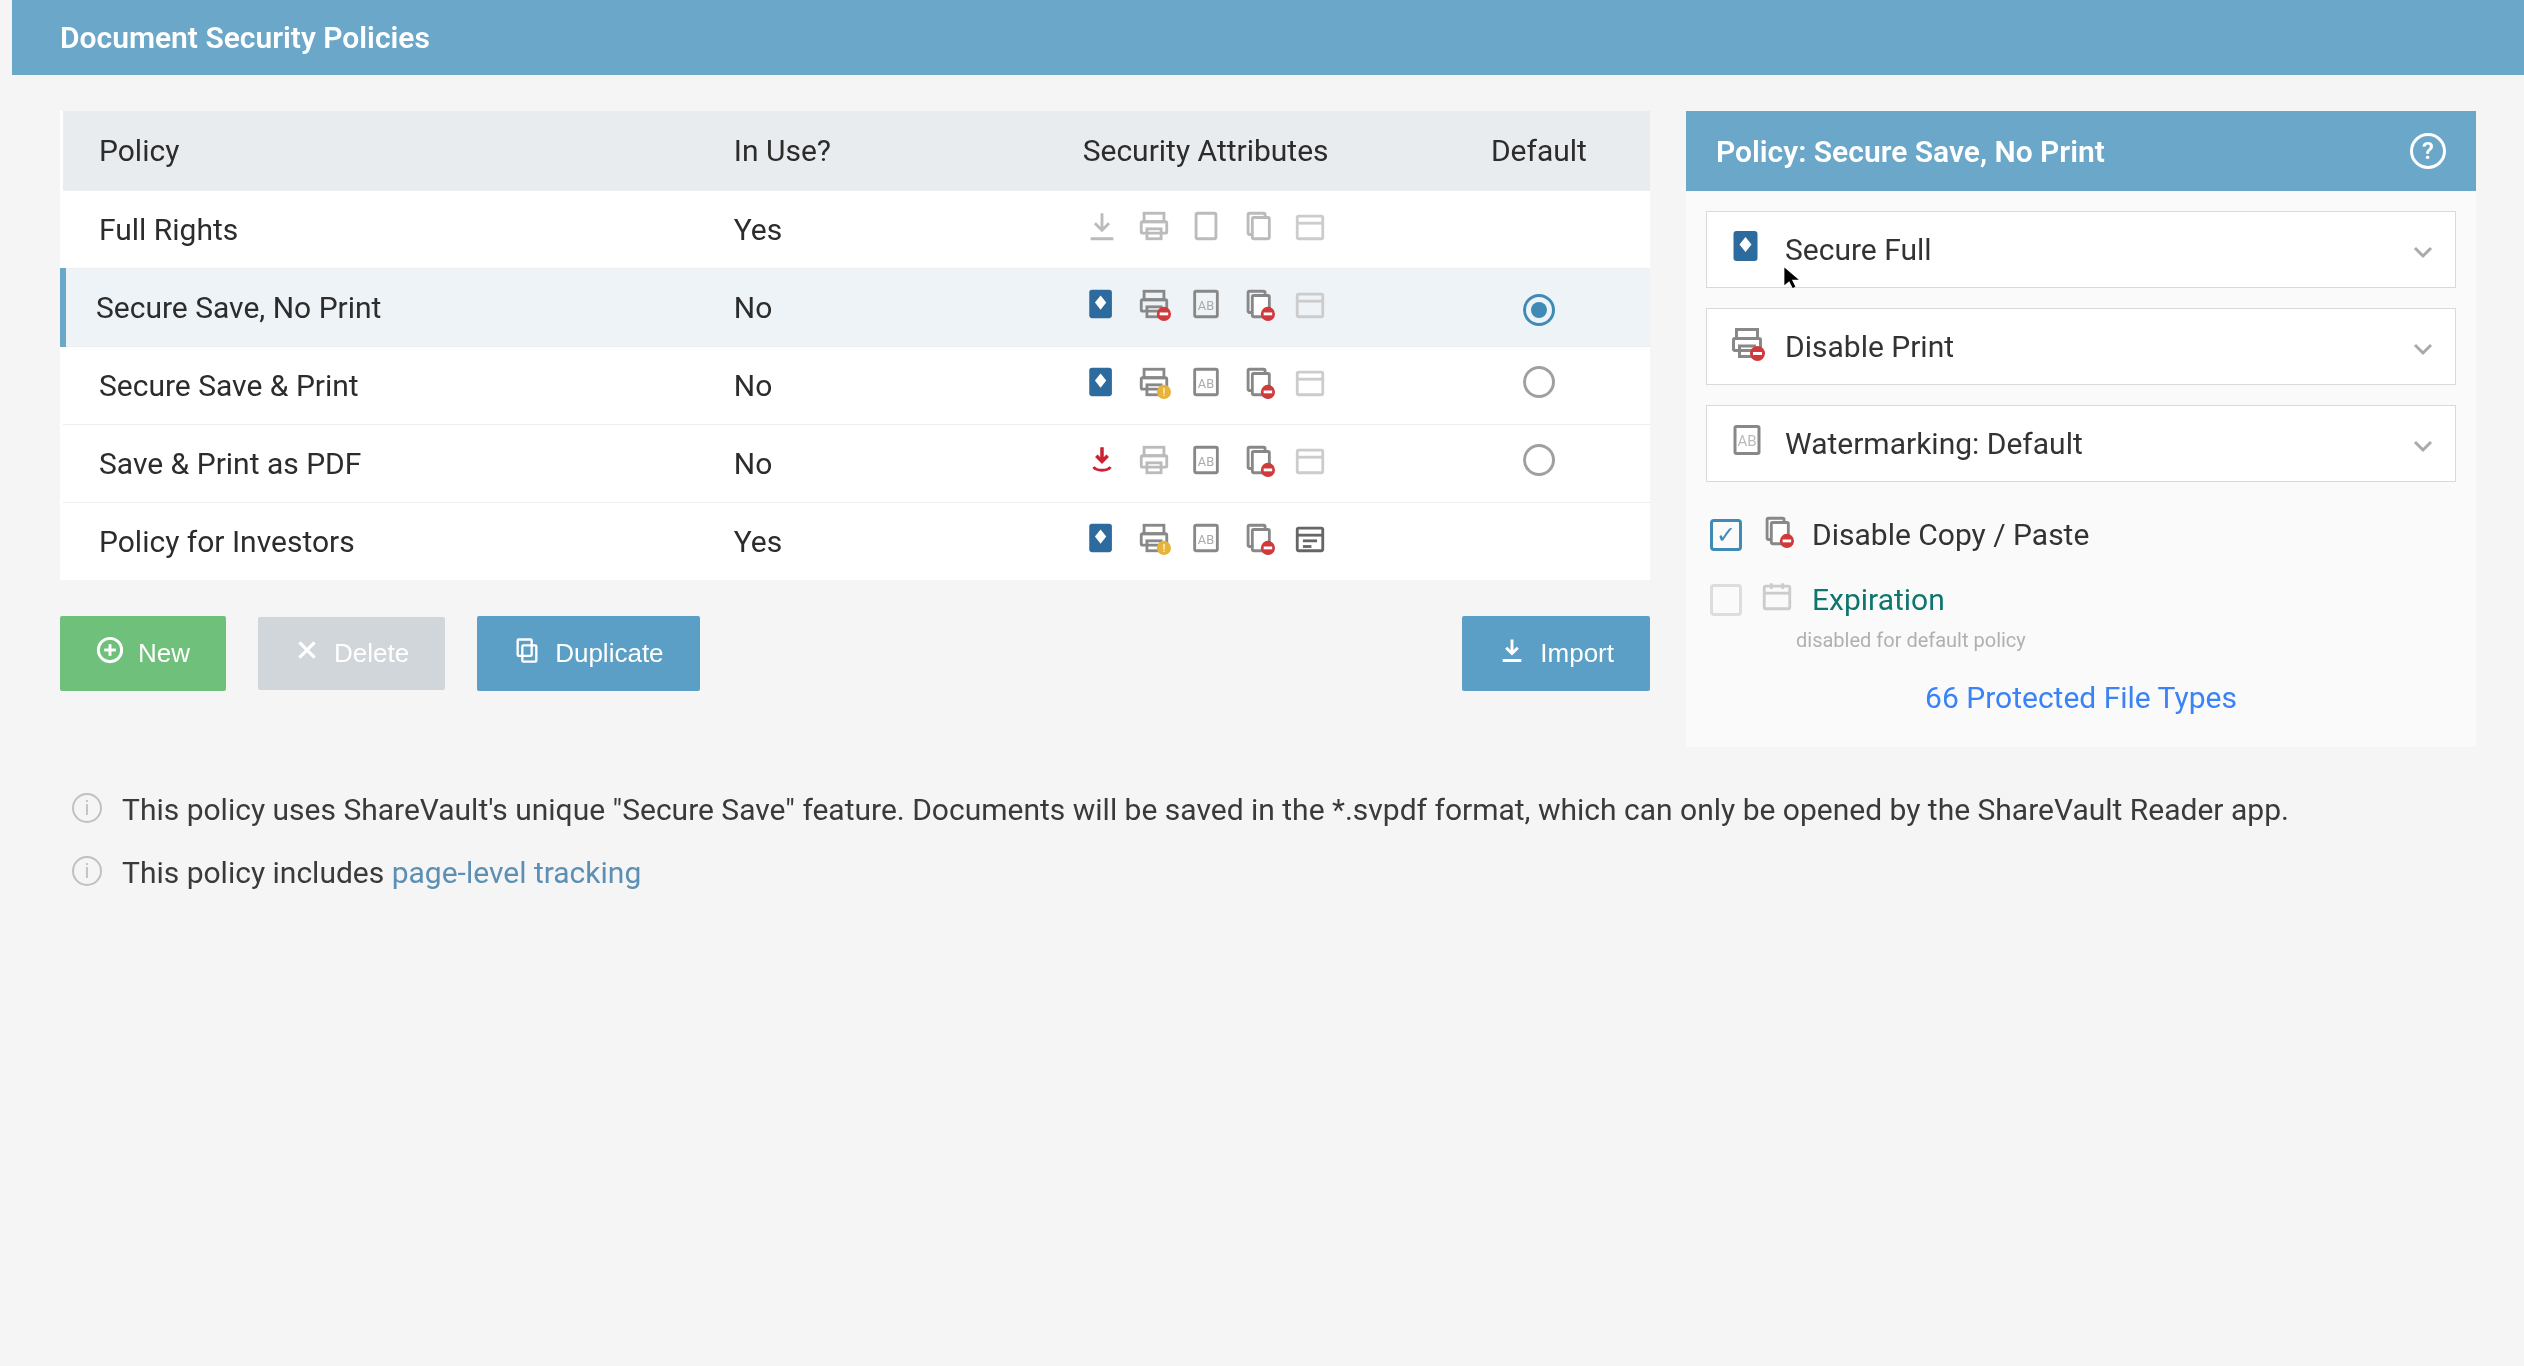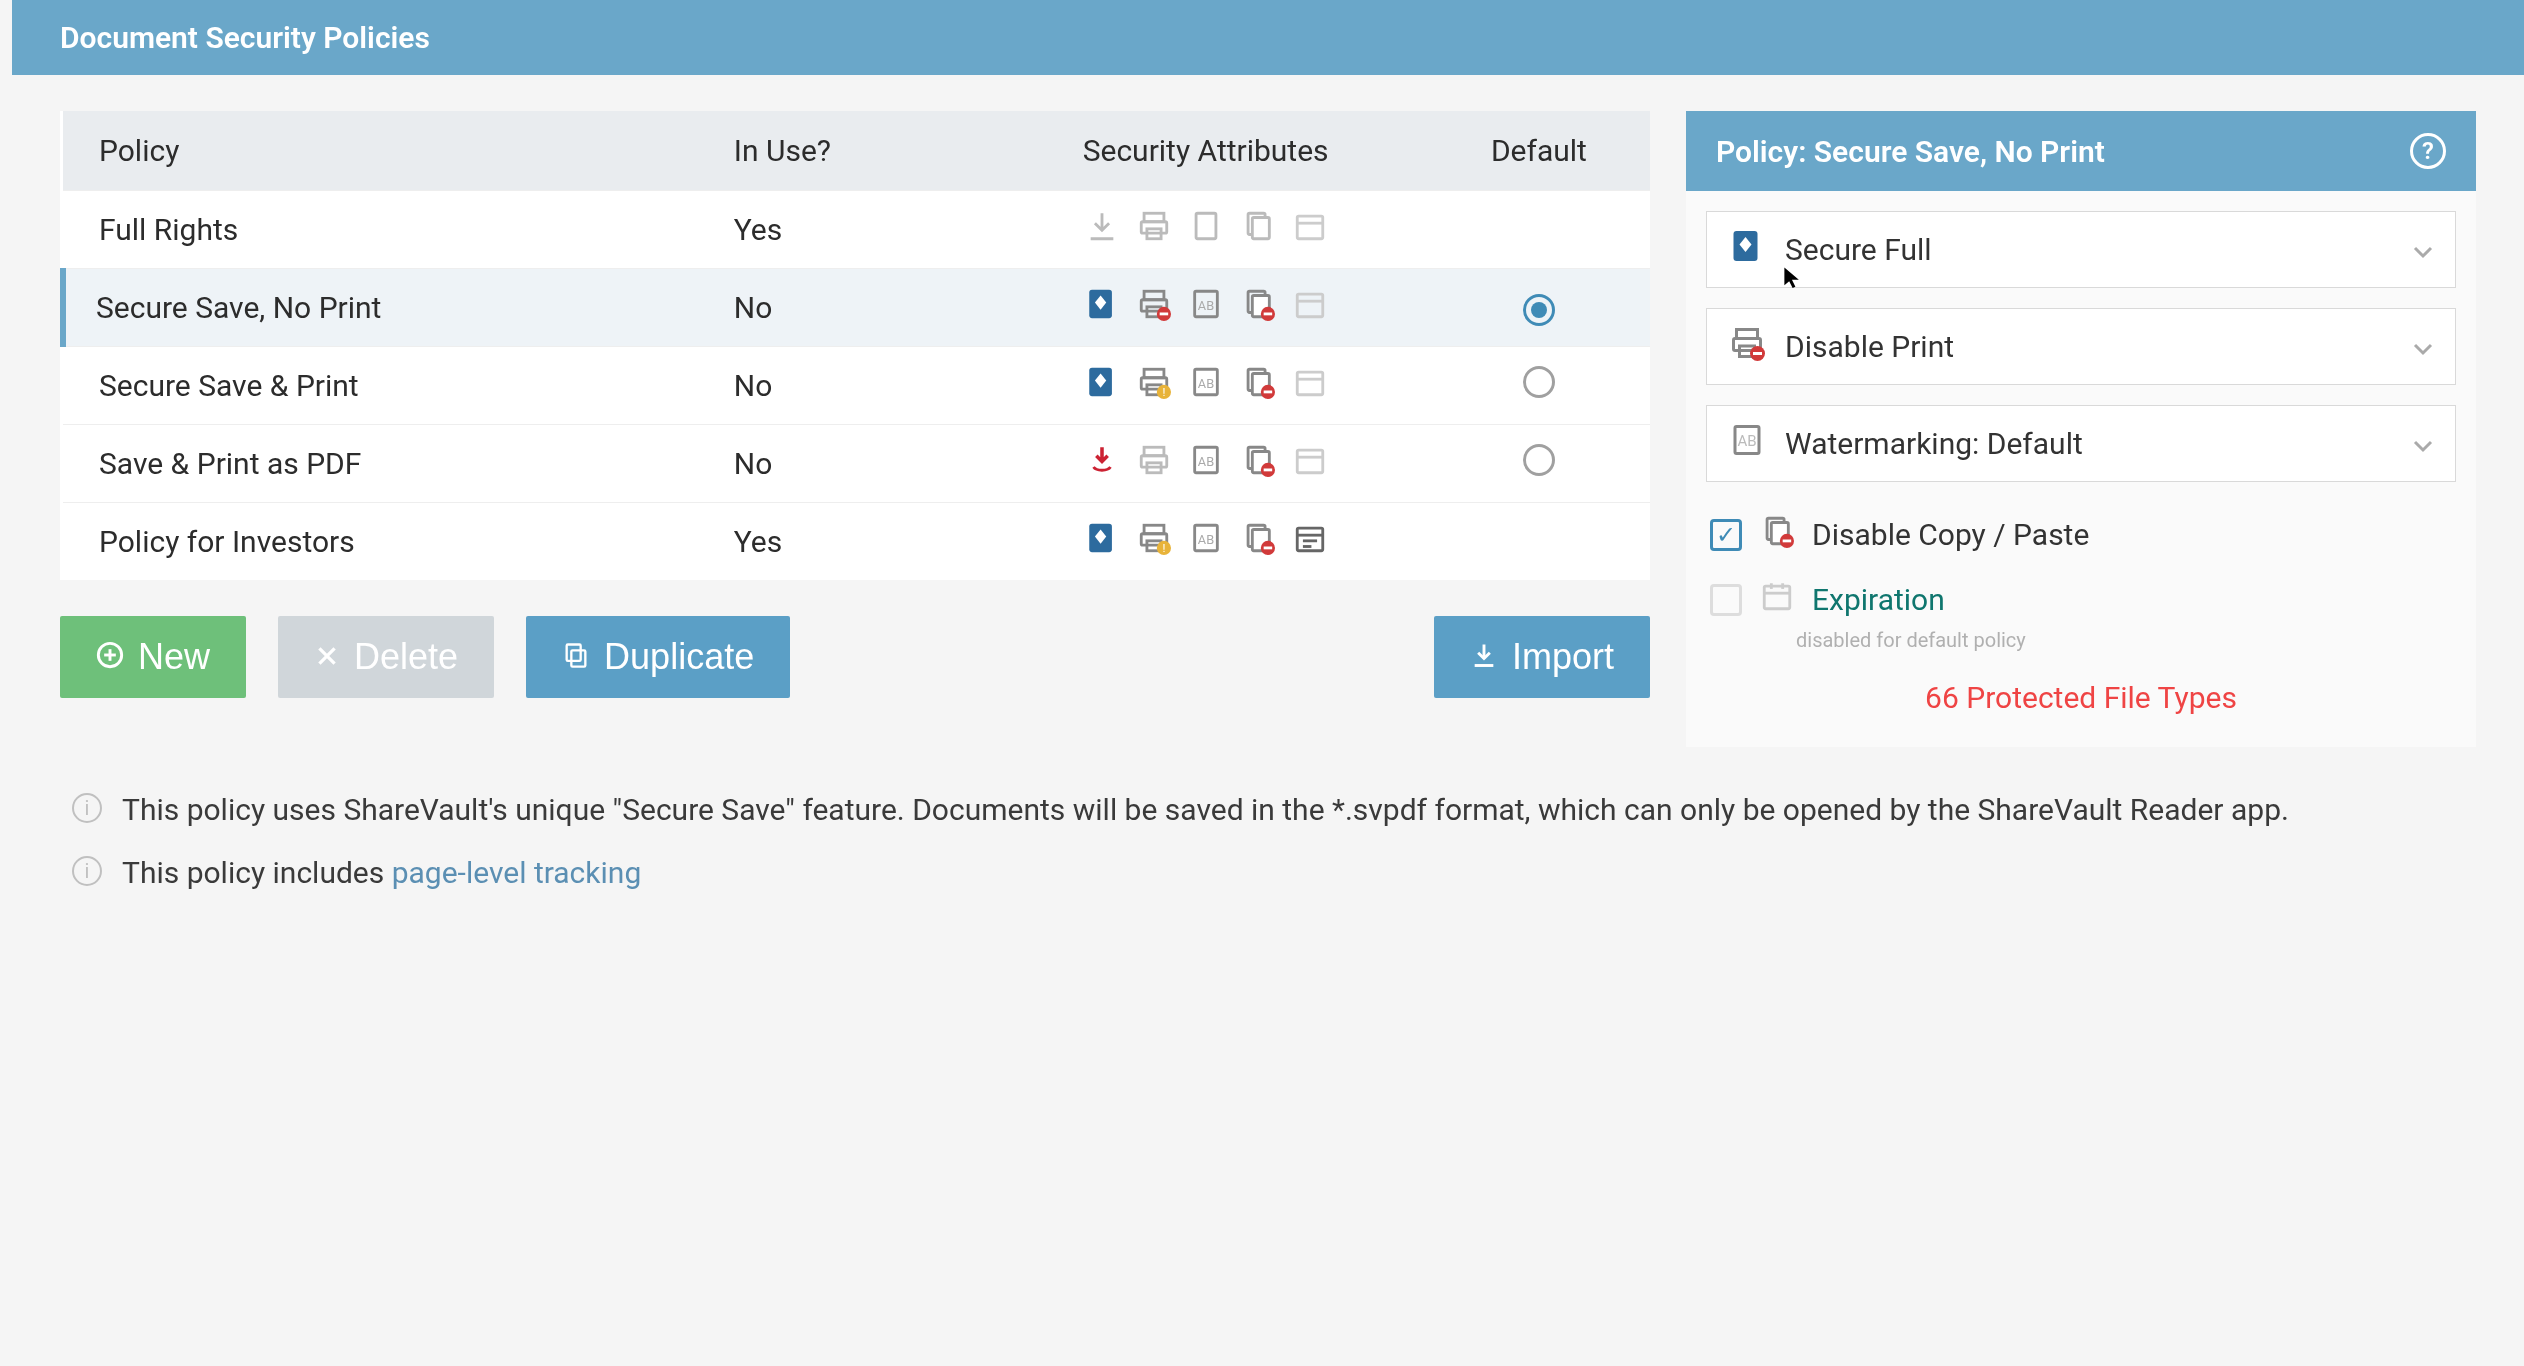--- a/index.html
+++ b/index.html
@@ -20,37 +20,37 @@
   .policy-table tbody tr.selected { background: #eef3f7; position: relative; }
   .policy-table tbody tr.selected td:first-child { border-left: 6px solid #6aa7c9; padding-left: 30px; }
   .inuse-yes { color: #5b8fb3; }
   .attr-icons { display: inline-flex; gap: 18px; align-items: center; justify-content: center; }
   .attr-icons svg { width: 34px; height: 34px; }
   .default-cell { text-align: center; }
   .radio-o { display: inline-block; width: 32px; height: 32px; border: 3px solid #a0a0a0; border-radius: 50%; }
   .radio-filled { display: inline-flex; width: 32px; height: 32px; border: 3px solid #3f8bb6; border-radius: 50%; align-items: center; justify-content: center; }
   .radio-filled::after { content: ""; width: 16px; height: 16px; background: #3f8bb6; border-radius: 50%; }
   .btn-row { display: flex; gap: 32px; margin-top: 36px; align-items: center; }
-  .btn { display: inline-flex; align-items: center; gap: 14px; padding: 20px 36px; font-size: 36px; font-weight: 500; color: #fff; border: none; cursor: pointer; border-radius: 2px; }
+  .btn { display: inline-flex; align-items: center; gap: 14px; padding: 20px 36px; font-size: 26px; font-weight: 500; color: #fff; border: none; cursor: pointer; border-radius: 2px; }
   .btn-new { background: #6ec07a; }
   .btn-delete { background: #d0d6da; color: #fff; }
   .btn-dup { background: #5b9fc6; }
   .btn-import { background: #5b9fc6; margin-left: auto; }
   .detail-header { background: #6aa7c9; color: #fff; padding: 22px 30px; font-size: 30px; font-weight: 600; display: flex; justify-content: space-between; align-items: center; }
   .help-circ { width: 36px; height: 36px; border: 3px solid #fff; border-radius: 50%; display: inline-flex; align-items: center; justify-content: center; font-size: 24px; }
   .detail-panel { background: #fafafa; padding: 20px; }
   .setting-box { background: #fff; border: 1px solid #d9d9d9; padding: 16px 22px; display: flex; align-items: center; gap: 20px; margin-bottom: 20px; font-size: 30px; cursor: pointer; }
   .setting-box .caret { margin-left: auto; color: #aaa; }
   .caret svg { width: 20px; height: 14px; }
   .setting-row { display: flex; align-items: center; gap: 18px; padding: 12px 4px; font-size: 30px; }
   .checkbox-on { width: 32px; height: 32px; border: 3px solid #3f8bb6; display: inline-flex; align-items: center; justify-content: center; color: #3f8bb6; font-size: 24px; border-radius: 4px; }
   .checkbox-off { width: 32px; height: 32px; border: 3px solid #ddd; display: inline-block; border-radius: 4px; }
   .disabled-txt { color: #0f766e; }
   .disabled-note { color: #b0b0b0; font-size: 20px; margin-left: 90px; margin-top: -4px; }
-  .protected-link { color: #ef4444; text-align: center; font-size: 30px; padding: 28px 0 12px 0; cursor: pointer; }
+  .protected-link { color: #3b82f6; text-align: center; font-size: 30px; padding: 28px 0 12px 0; cursor: pointer; }
   .info-area { padding: 12px 60px 40px 60px; font-size: 30px; color: #3a3a3a; line-height: 1.5; }
   .info-line { display: flex; gap: 20px; margin-bottom: 18px; }
   .info-i { width: 30px; height: 30px; border: 2px solid #c0c0c0; border-radius: 50%; display: inline-flex; align-items: center; justify-content: center; color: #c0c0c0; font-size: 20px; flex-shrink: 0; margin-top: 6px; }
   .info-link { color: #5b8fb3; }
   .cursor-ptr { width: 22px; height: 22px; position: absolute; }
 </style>
 </head>
 <body>
 
 <div class="page">

